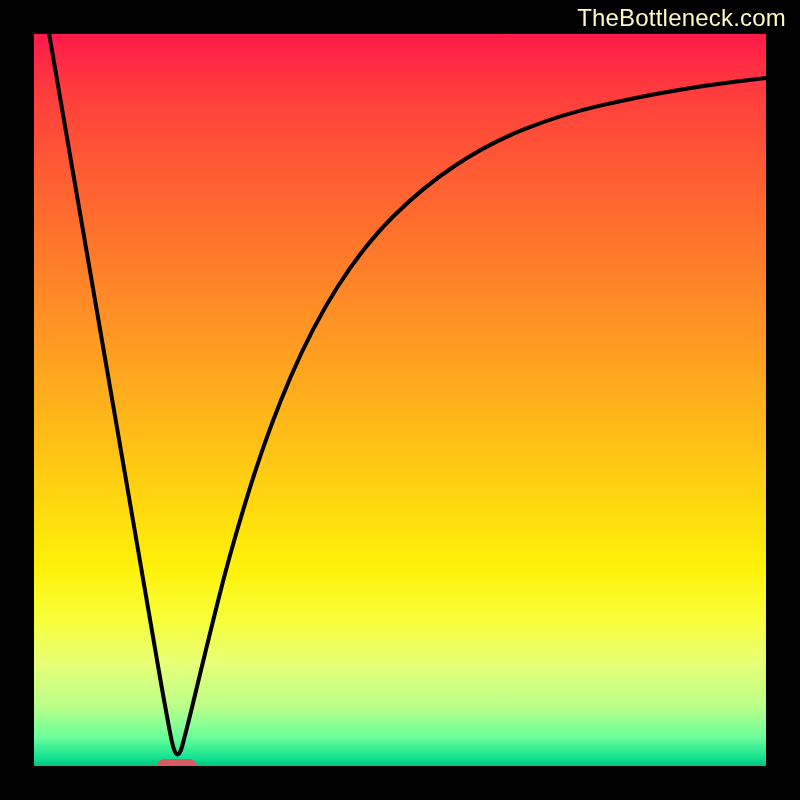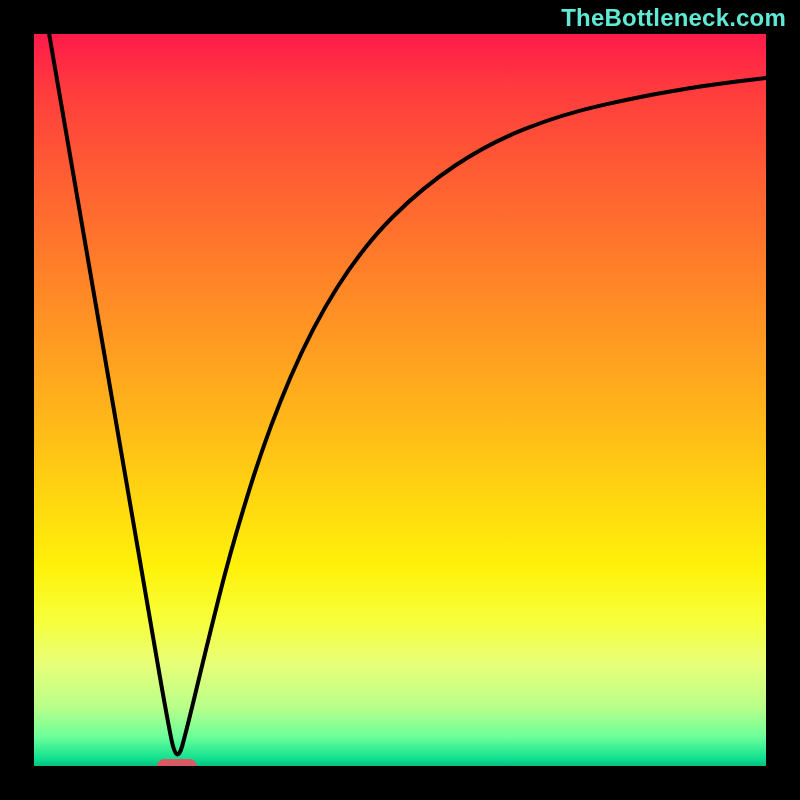--- a/index.html
+++ b/index.html
@@ -14,23 +14,23 @@
   .outer {
     position: relative;
     width: 800px;
     height: 800px;
     background: #000;
   }
   .watermark {
     position: absolute;
     top: 4px;
     right: 14px;
-    color: #5eead4;
+    color: #fef9c3;
     font-size: 24px;
-    font-weight: 700;
+    font-weight: 400;
     letter-spacing: 0.2px;
     z-index: 10;
   }
   .plot {
     position: absolute;
     left: 34px;
     top: 34px;
     width: 732px;
     height: 732px;
     overflow: hidden;

